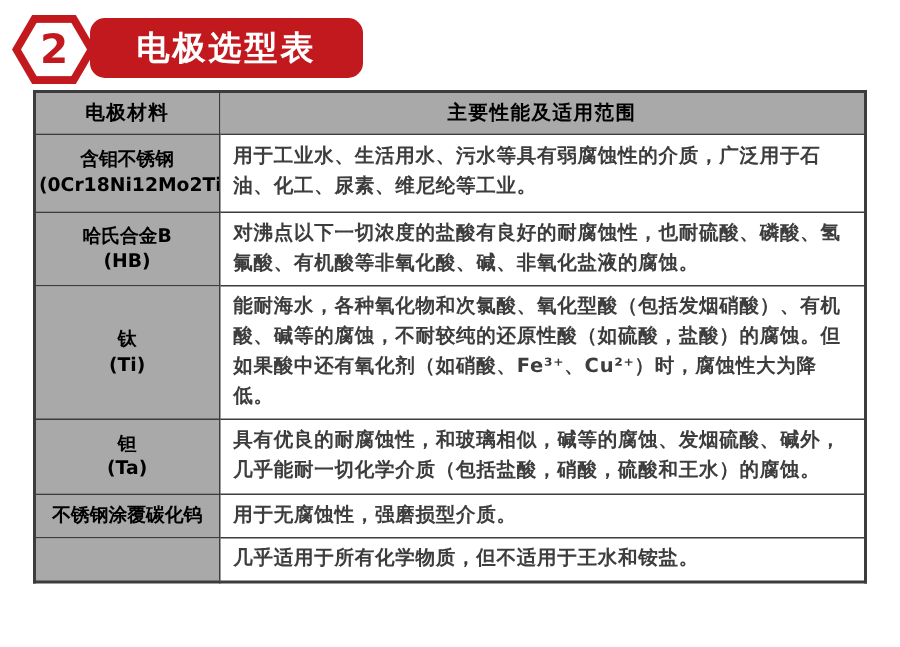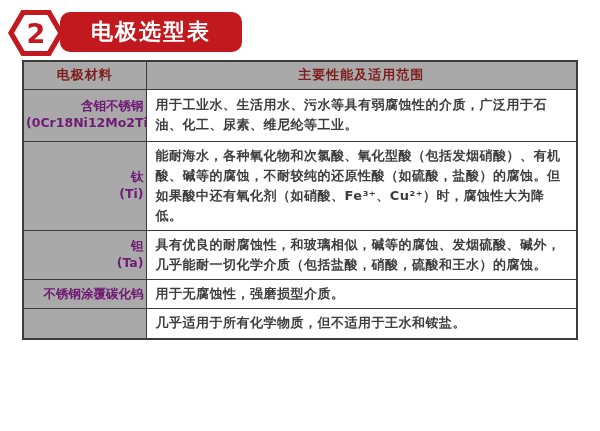--- a/index.html
+++ b/index.html
@@ -85,34 +85,34 @@
   table.sel-table col.c-mat  { width: 123px; }
   table.sel-table th,
   table.sel-table td {
     border: 1.5px solid #3c3c3c;
     box-sizing: border-box;
     overflow: hidden;
   }
   table.sel-table { border: 2px solid #3c3c3c; }
   th.head-cell {
     background: #a9a9a9;
-    color: #7f1d1d;
+    color: #000000;
     font-size: 13px;
     font-weight: bold;
     text-align: center;
     height: 28px;
     padding: 2px 0;
     letter-spacing: 1px;
   }
   td.mat-cell {
     background: #a9a9a9;
-    color: #701a75;
+    color: #000000;
     font-size: 12.5px;
     font-weight: bold;
-    text-align: right;
+    text-align: center;
     vertical-align: middle;
     padding: 2px 2px;
     line-height: 1.35;
   }
   td.desc-cell {
     background: #ffffff;
     color: #3d3d3d;
     font-size: 13px;
     font-weight: bold;
     text-align: left;
@@ -151,20 +151,27 @@
       </tr>
 
       <tr style="height:52px">
         <td class="mat-cell">
           <div>含钼不锈钢</div>
           <div>(0Cr18Ni12Mo2Ti)</div>
         </td>
         <td class="desc-cell">用于工业水、生活用水、污水等具有弱腐蚀性的介质，广泛用于石油、化工、尿素、维尼纶等工业。</td>
       </tr>
 
+      <tr style="height:46px">
+        <td class="mat-cell">
+          <div>哈氏合金B</div>
+          <div>(HB)</div>
+        </td>
+        <td class="desc-cell">对沸点以下一切浓度的盐酸有良好的耐腐蚀性，也耐硫酸、磷酸、氢氟酸、有机酸等非氧化酸、碱、非氧化盐液的腐蚀。</td>
+      </tr>
 
 
       <tr style="height:73px">
         <td class="mat-cell">
           <div>钛</div>
           <div>(Ti)</div>
         </td>
         <td class="desc-cell">能耐海水，各种氧化物和次氯酸、氧化型酸（包括发烟硝酸）、有机酸、碱等的腐蚀，不耐较纯的还原性酸（如硫酸，盐酸）的腐蚀。但如果酸中还有氧化剂（如硝酸、Fe³⁺、Cu²⁺）时，腐蚀性大为降低。</td>
       </tr>
 

